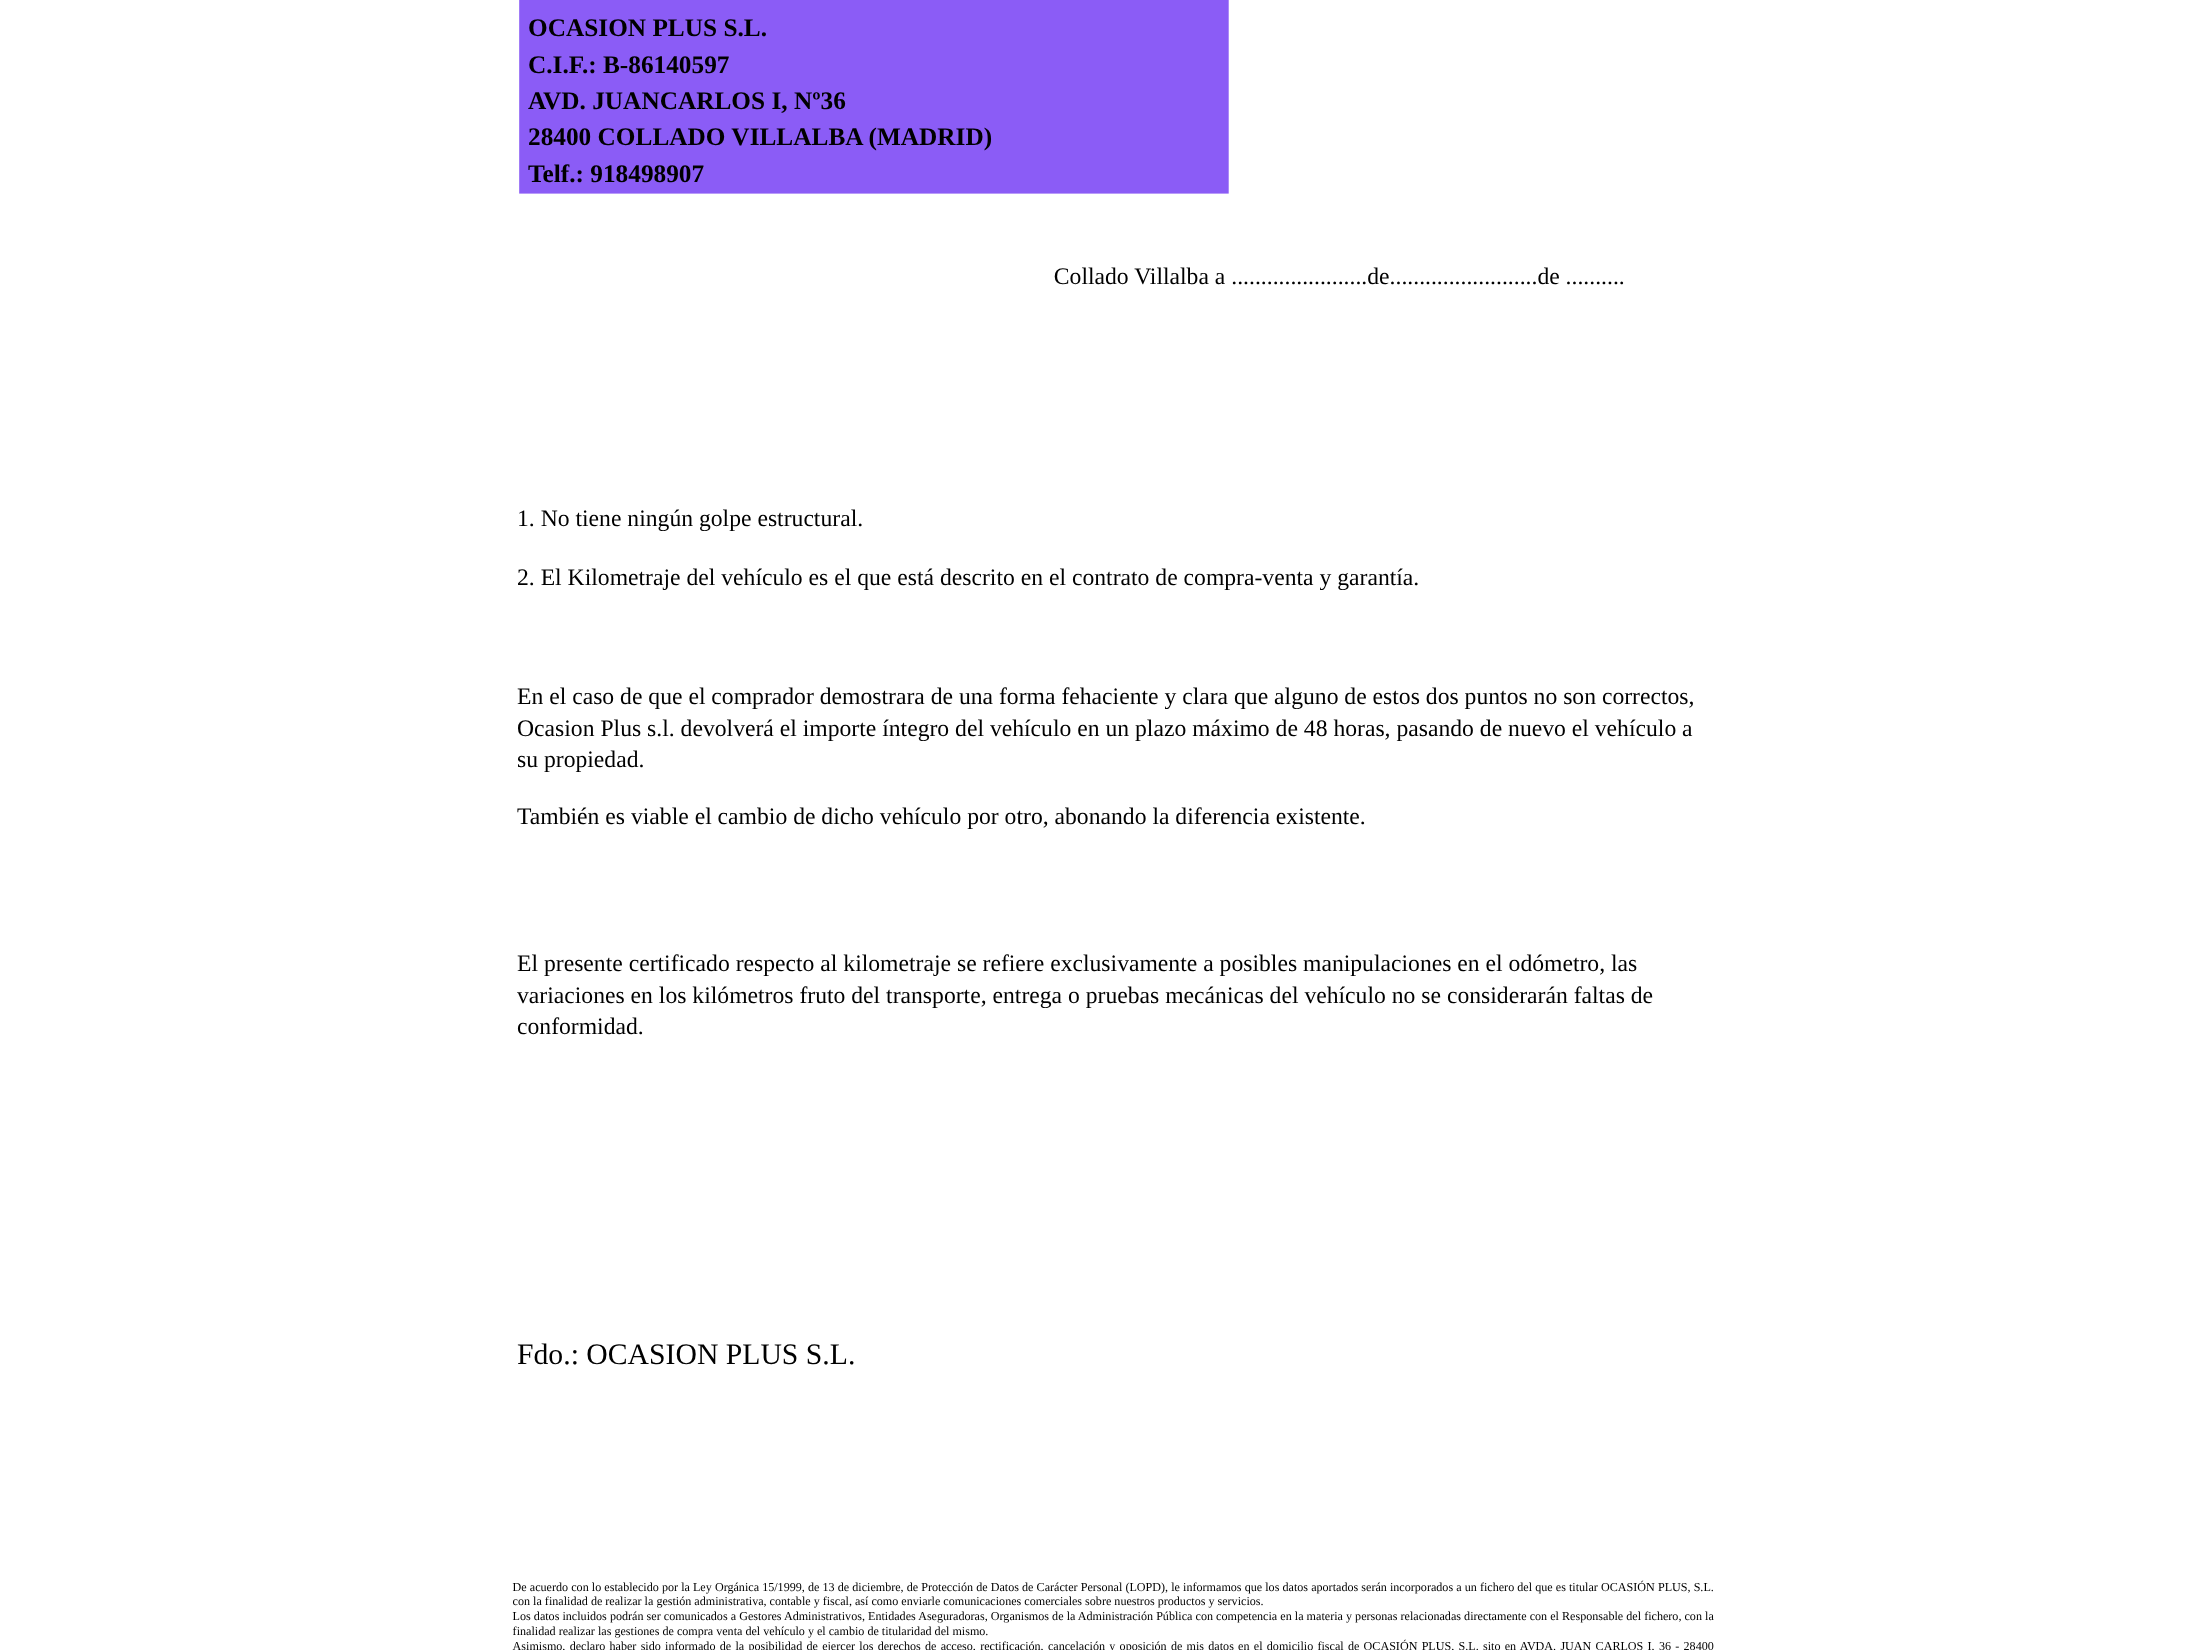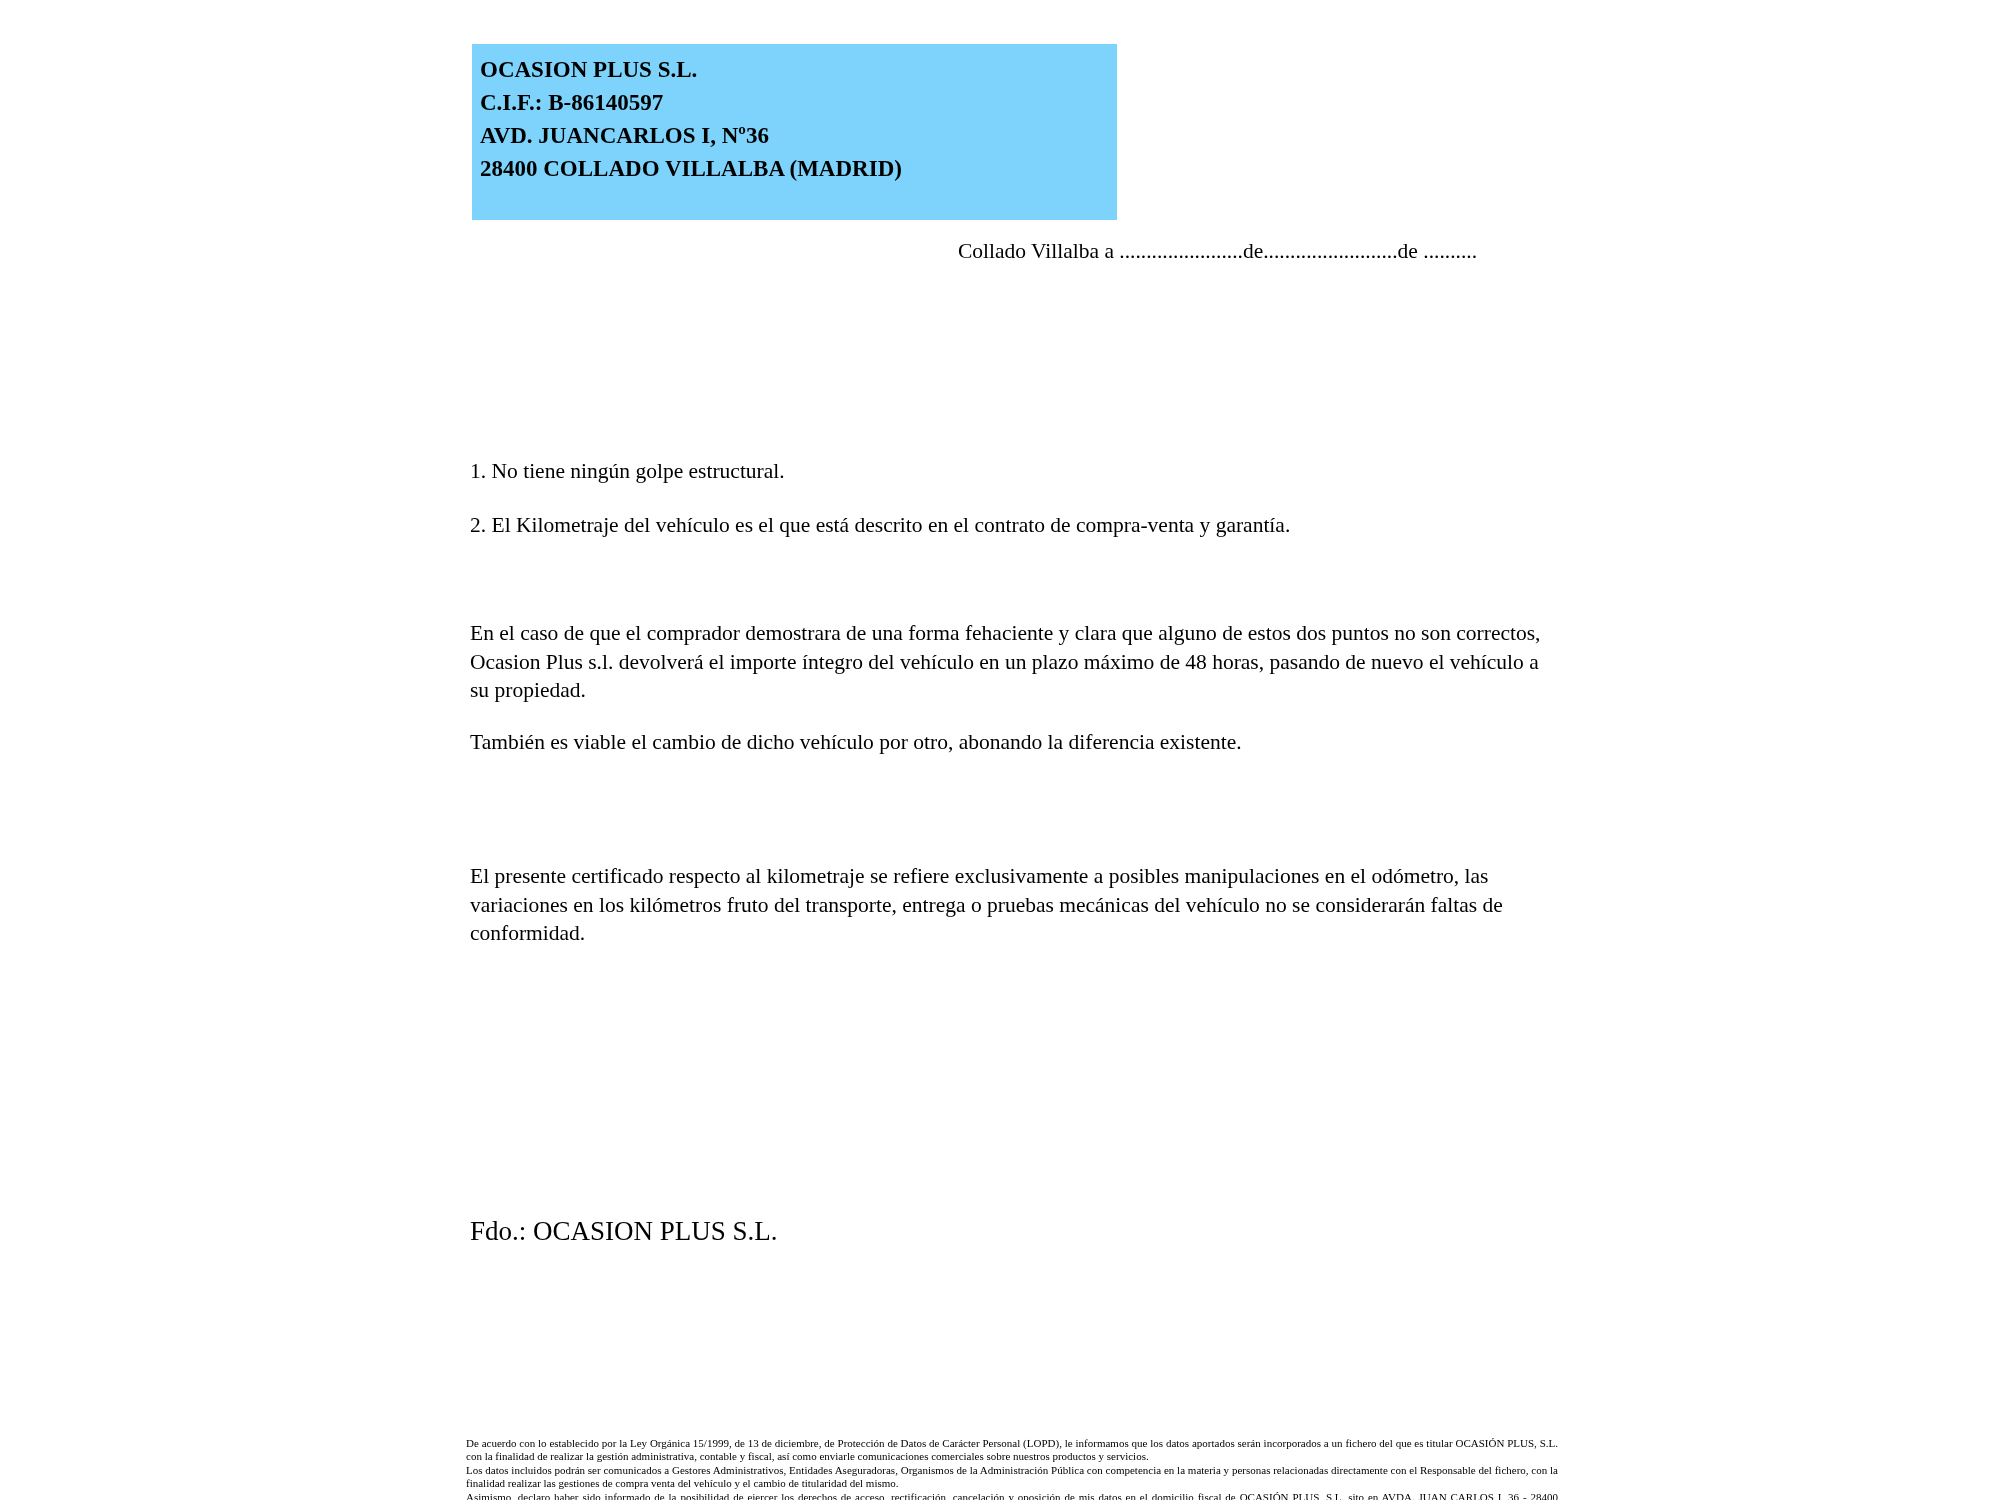--- a/index.html
+++ b/index.html
@@ -92,25 +92,26 @@
   .legal-footer p {
     margin: 0;
     padding: 0;
   }
 </style>
 </head>
 <body>
 
 <div class="page" style="background: rgb(255, 255, 255); color: rgb(0, 0, 0);">
 
-  <div class="header-box" style="background: #7dd3fc; margin-top: 44px;">
+  <div class="header-box" style="background: #8b5cf6;">
     <div class="hline">OCASION PLUS S.L.</div>
     <div class="hline">C.I.F.: B-86140597</div>
     <div class="hline">AVD. JUANCARLOS I, Nº36</div>
     <div class="hline">28400 COLLADO VILLALBA (MADRID)</div>
+    <div class="hline">Telf.: 918498907</div>
   </div>
 
   <div class="date-line">Collado Villalba a .......................de.........................de ..........</div>
 
 
   <div class="point point-1">1. No tiene ningún golpe estructural.</div>
   <div class="point point-2">2. El Kilometraje del vehículo es el que está descrito en el contrato de compra-venta y garantía.</div>
 
   <div class="para para-1">En el caso de que el comprador demostrara de una forma fehaciente y clara que alguno de estos dos puntos no son correctos, Ocasion Plus s.l. devolverá el importe íntegro del vehículo en un plazo máximo de 48 horas, pasando de nuevo el vehículo a su propiedad.</div>
   <div class="para para-2">También es viable el cambio de dicho vehículo por otro, abonando la diferencia existente.</div>

